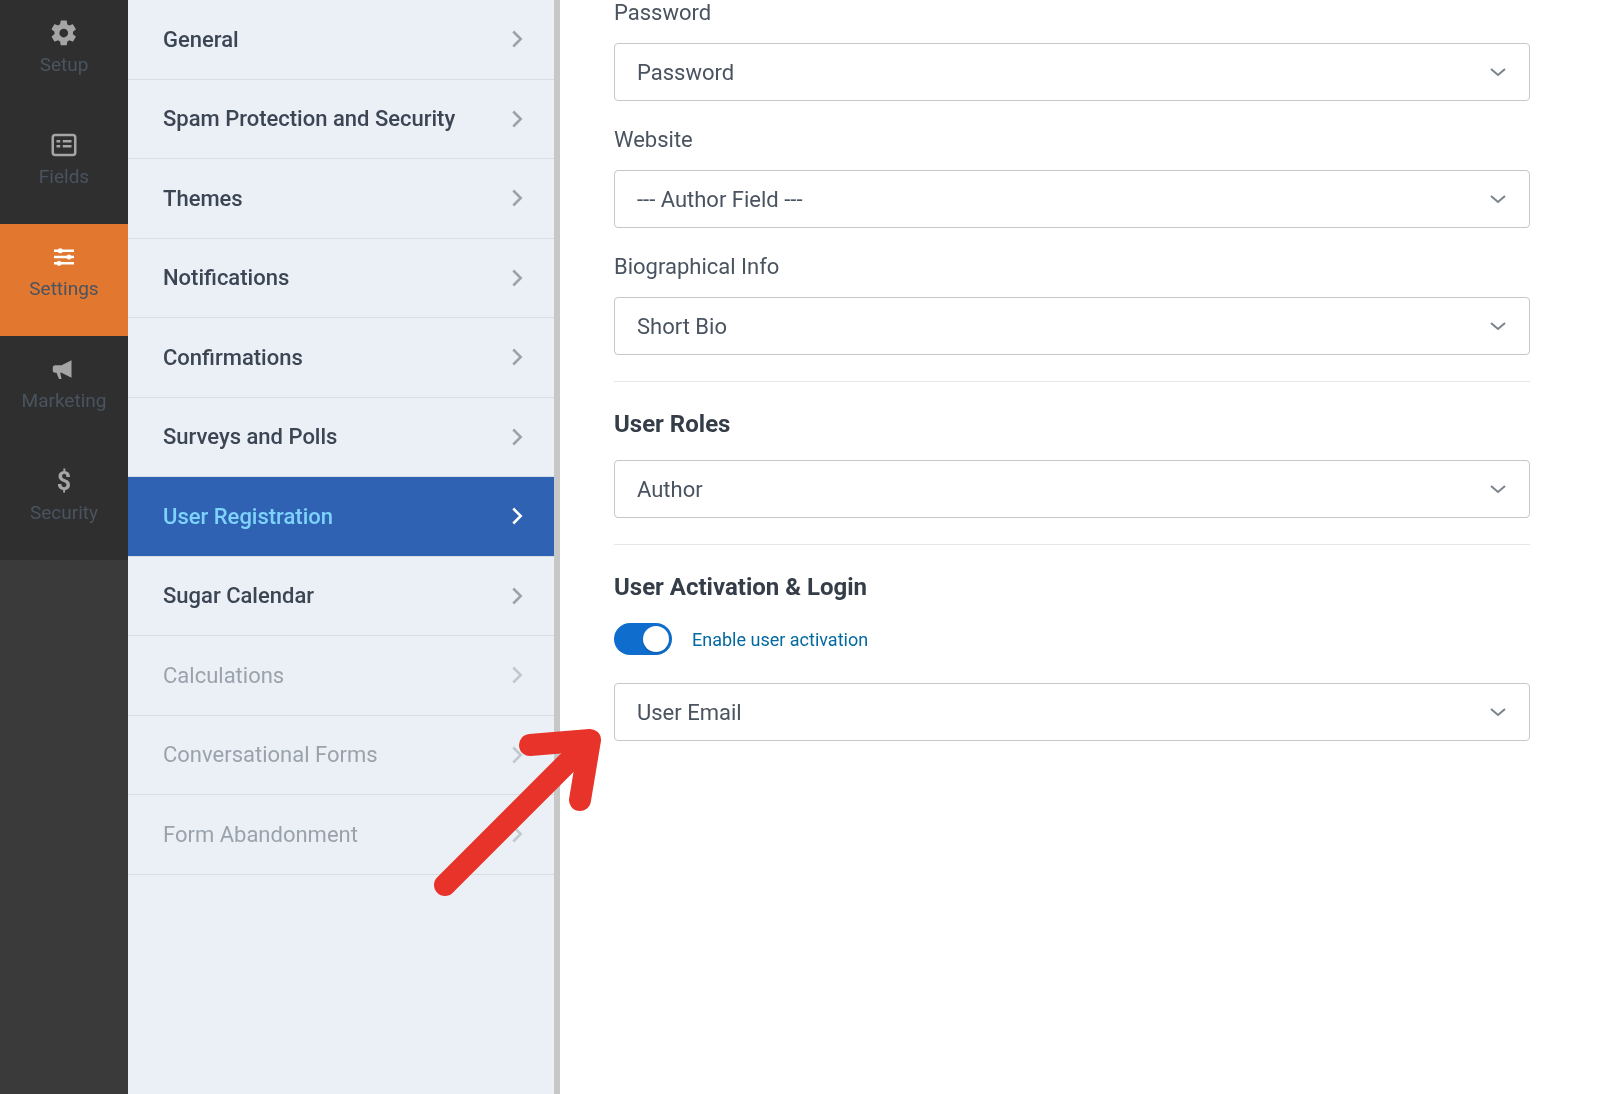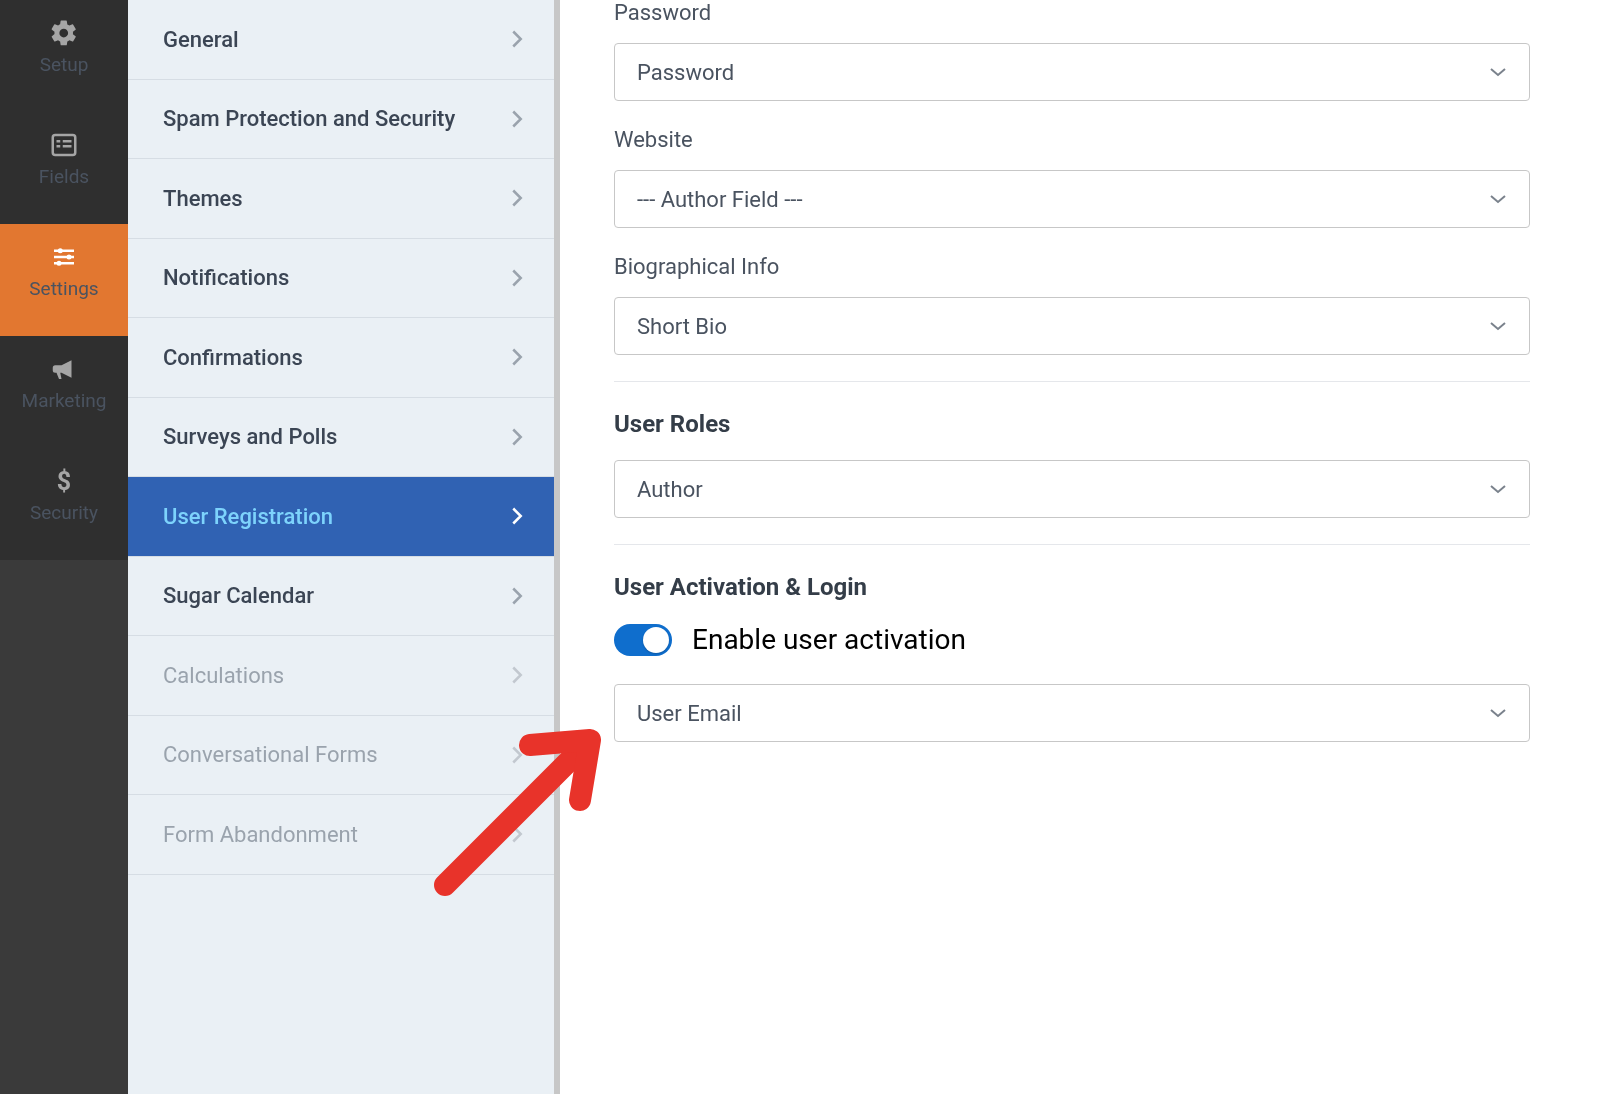--- a/index.html
+++ b/index.html
@@ -109,21 +109,21 @@
   .toggle-row { display:flex; align-items:center; gap:20px; padding: 0 0 28px 54px; }
   .toggle {
     width: 58px; height: 32px; border-radius: 20px;
     background:#0f6ecd; position:relative; cursor:pointer;
   }
   .toggle::after {
     content:""; position:absolute; top:3px; right:3px;
     width:26px; height:26px; border-radius:50%; background:#fff;
     box-shadow: 0 1px 2px rgba(0,0,0,.2);
   }
-  .toggle-label { font-size:28px; color:#000000; }
+  .toggle-label { font-size:18px; color:#0369a1; }
 
   .help-icon {
     width:20px; height:20px; display:inline-flex;
     align-items:center; justify-content:center;
     border:1.5px solid #b0b7c0; border-radius:50%;
     color:#b0b7c0; font-size:14px; font-weight:600;
   }
 </style>
 </head>
 <body>

